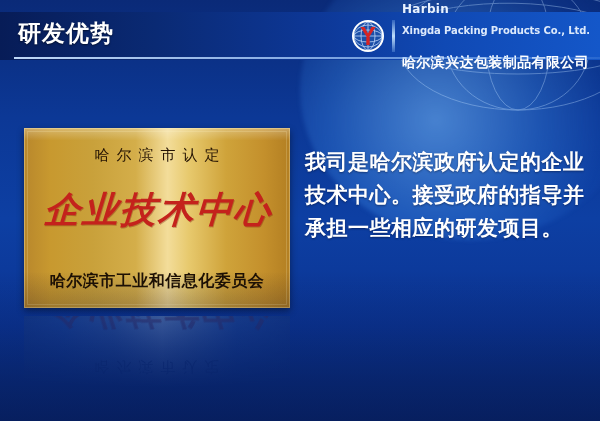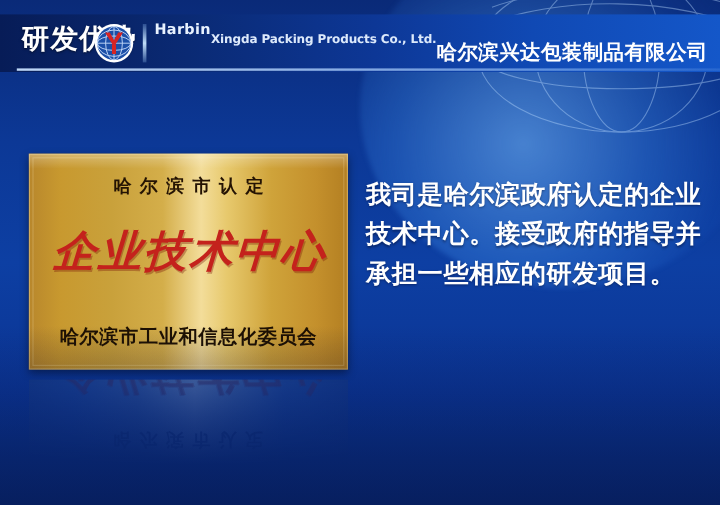--- a/index.html
+++ b/index.html
@@ -115,40 +115,40 @@
   }
   .brand-sep {
     width: 3px;
     height: 32px;
     background: linear-gradient(to bottom, rgba(150,200,255,0.25), rgba(200,230,255,0.95), rgba(150,200,255,0.25));
     margin-right: 7px;
     flex: 0 0 3px;
   }
   .brand-text {
     display: flex;
-    flex-direction: row;
+    flex-direction: column;
     justify-content: center;
     line-height: 1.05;
   }
   .brand-en1 {
     color: #e8f2ff;
     font-size: 12px;
     font-weight: bold;
     letter-spacing: .3px;
   }
   .brand-en2 {
     color: #dce9fb;
     font-size: 10px;
     font-weight: bold;
     letter-spacing: -0.1px;
     margin-top: 11px;
   }
   .brand-cn {
     color: #ffffff;
-    font-size: 17px;
+    font-size: 14px;
     font-weight: bold;
     letter-spacing: .4px;
     margin-top: 18px;
   }
 
   
   .plaque {
     position: absolute;
     left: 24px;
     top: 128px;
@@ -181,21 +181,21 @@
     border: 1px solid rgba(255,245,200,0.20);
     pointer-events: none;
   }
   .plaque-line1 {
     position: absolute;
     left: 0; right: 0;
     top: 18px;
     text-align: center;
     color: #241303;
     font-size: 15px;
-    font-weight: bold;
+    font-weight: normal;
     letter-spacing: 7px;
     text-indent: 7px;
     font-family: "DejaVu Serif", "Liberation Serif", serif;
   }
   .plaque-line2 {
     position: absolute;
     left: 0; right: 0;
     top: 58px;
     text-align: center;
     color: #c4221c;

